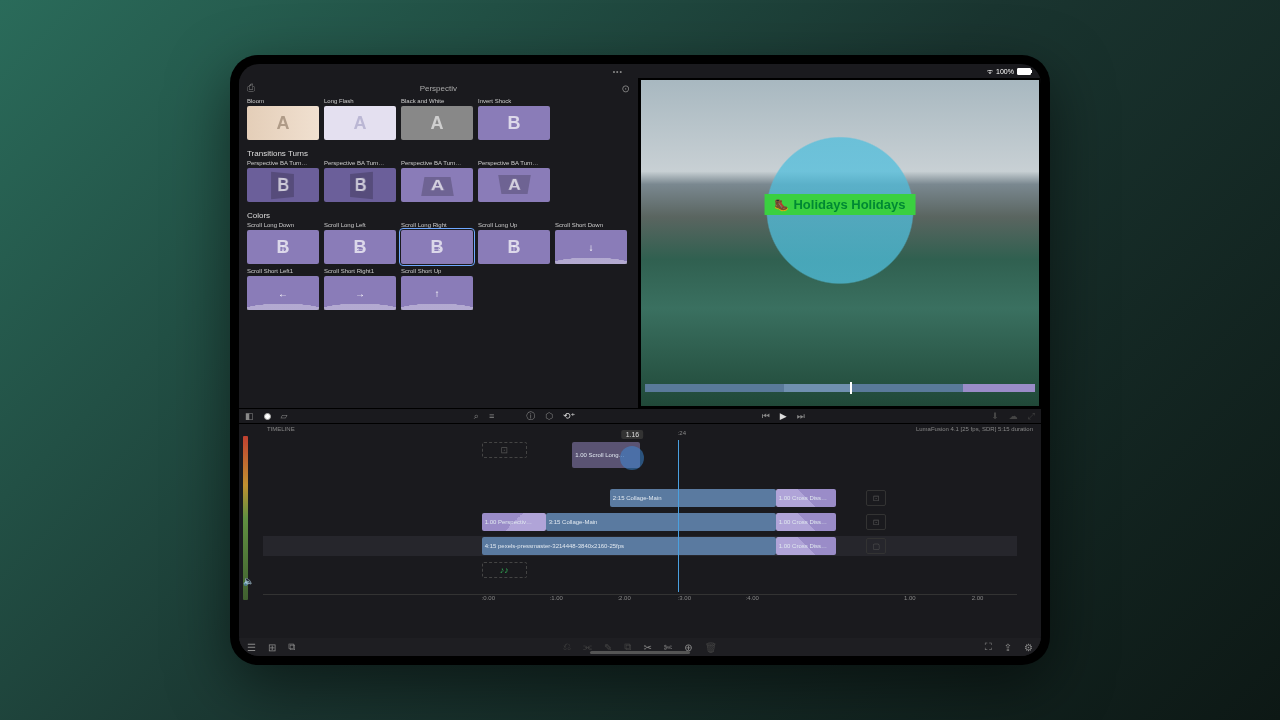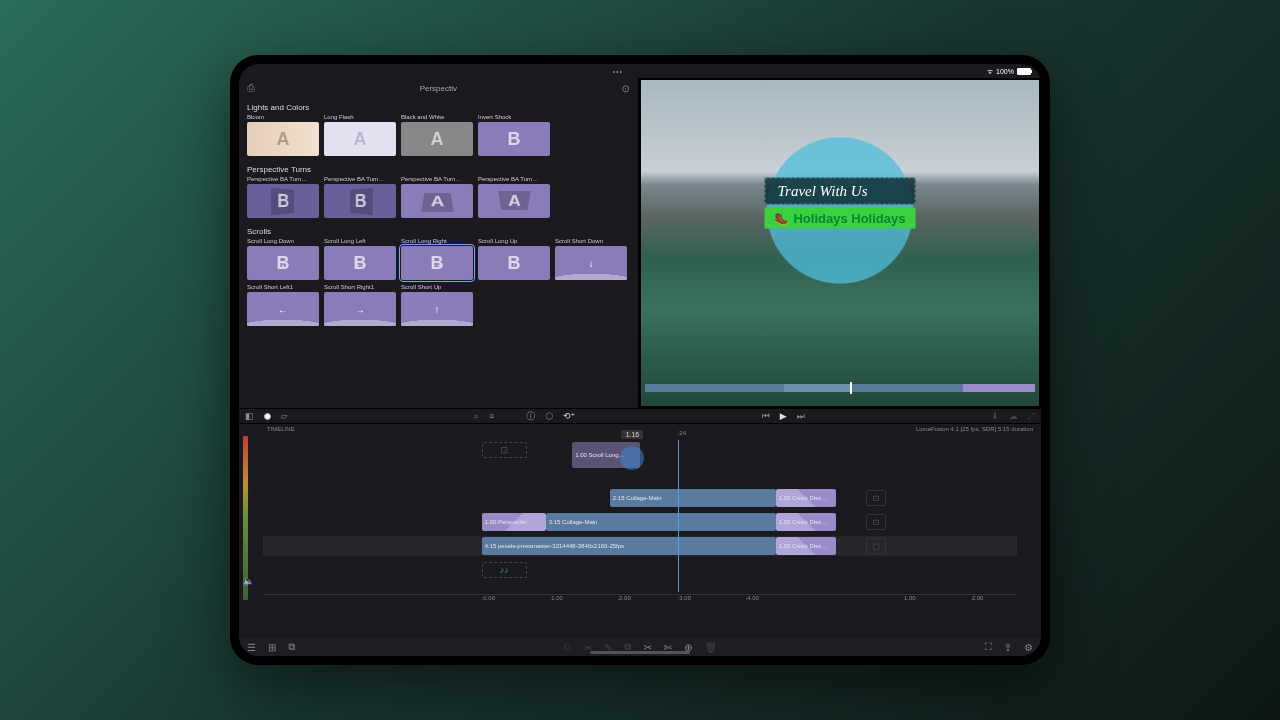--- a/index.html
+++ b/index.html
@@ -200,21 +200,20 @@
     <div class="top-half">
 
       <div class="browser">
         <div class="browser-header">
           <span class="icon-btn">⎙</span>
           <span class="title">Perspectiv</span>
           <span class="icon-btn">⊙</span>
         </div>
 
         <div>
-          <div class="category-label">Lights and Colors</div>
           <div class="thumb-row">
             <div class="thumb-cell">
                 <span class="thumb-label">Bloom</span>
                 <div class="thumb bloom">
                   <span>A</span>
                 </div>
               </div>
             <div class="thumb-cell">
                 <span class="thumb-label">Long Flash</span>
                 <div class="thumb flash">
@@ -230,21 +229,21 @@
             <div class="thumb-cell">
                 <span class="thumb-label">Invert Shock</span>
                 <div class="thumb purple">
                   <span>B</span>
                 </div>
               </div>
           </div>
         </div>
 
         <div>
-          <div class="category-label">Perspective Turns</div>
+          <div class="category-label">Transitions Turns</div>
           <div class="thumb-row">
             <div class="thumb-cell">
                 <span class="thumb-label">Perspective BA Turn…</span>
                 <div class="thumb purple-dark">
                   <span class="skew">B</span>
                 </div>
               </div>
             <div class="thumb-cell">
                 <span class="thumb-label">Perspective BA Turn…</span>
                 <div class="thumb purple-dark">
@@ -260,21 +259,21 @@
             <div class="thumb-cell">
                 <span class="thumb-label">Perspective BA Turn…</span>
                 <div class="thumb purple">
                   <span class="trap-d">A</span>
                 </div>
               </div>
           </div>
         </div>
 
         <div>
-          <div class="category-label">Scrolls</div>
+          <div class="category-label">Colors</div>
           <div class="thumb-row">
             <div class="thumb-cell">
                 <span class="thumb-label">Scroll Long Down</span>
                 <div class="thumb purple">
                   <span>B</span>
                   <span class="arrow">↓</span>
                 </div>
               </div>
             <div class="thumb-cell">
                 <span class="thumb-label">Scroll Long Left</span>
@@ -327,21 +326,20 @@
                   <span class="curve"></span>
                 </div>
               </div>
           </div>
         </div>
       </div>
 
       <div class="preview">
         <div class="preview-img"></div>
         <div class="title-block">
-          <div class="title1">Travel With Us</div>
           <div class="title2">
             <span class="boot">🥾</span>
             <span>Holidays Holidays</span>
           </div>
         </div>
         <div class="scrubber">
           <div class="scrub-seg s1"></div>
             <div class="scrub-seg s2"></div>
           <div class="scrub-seg s3"></div>
             <div class="scrub-seg s4"></div>

